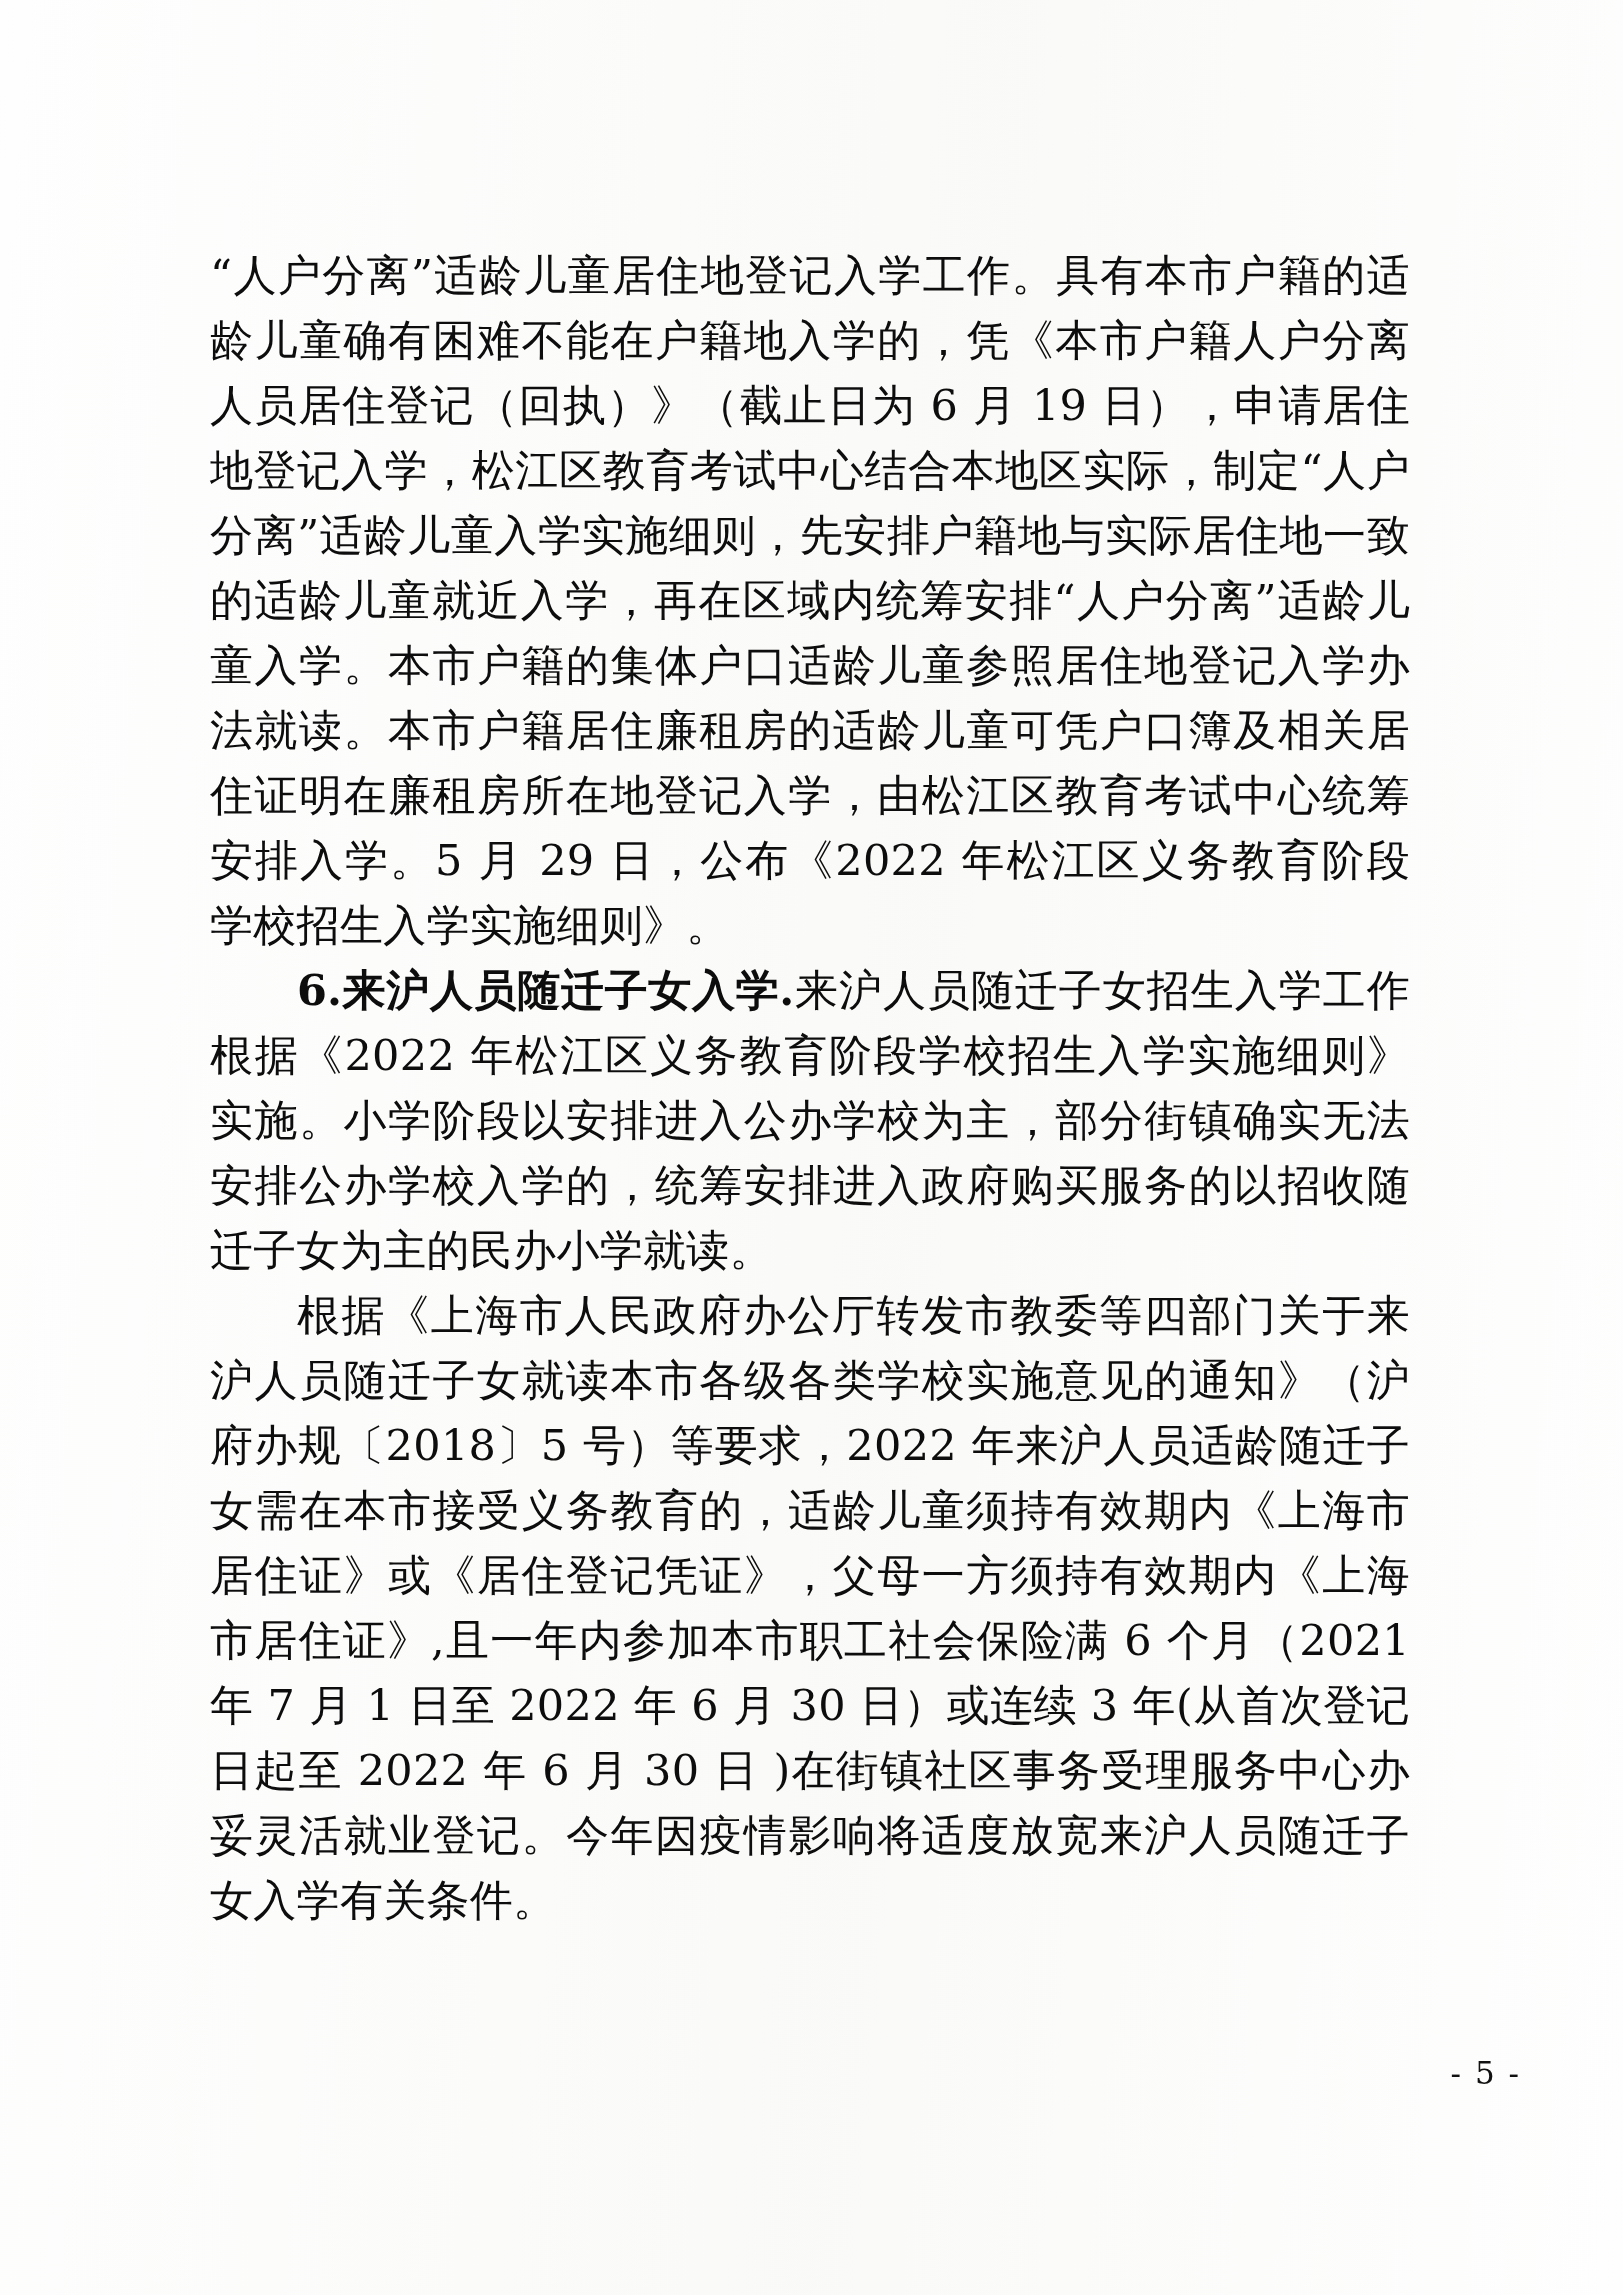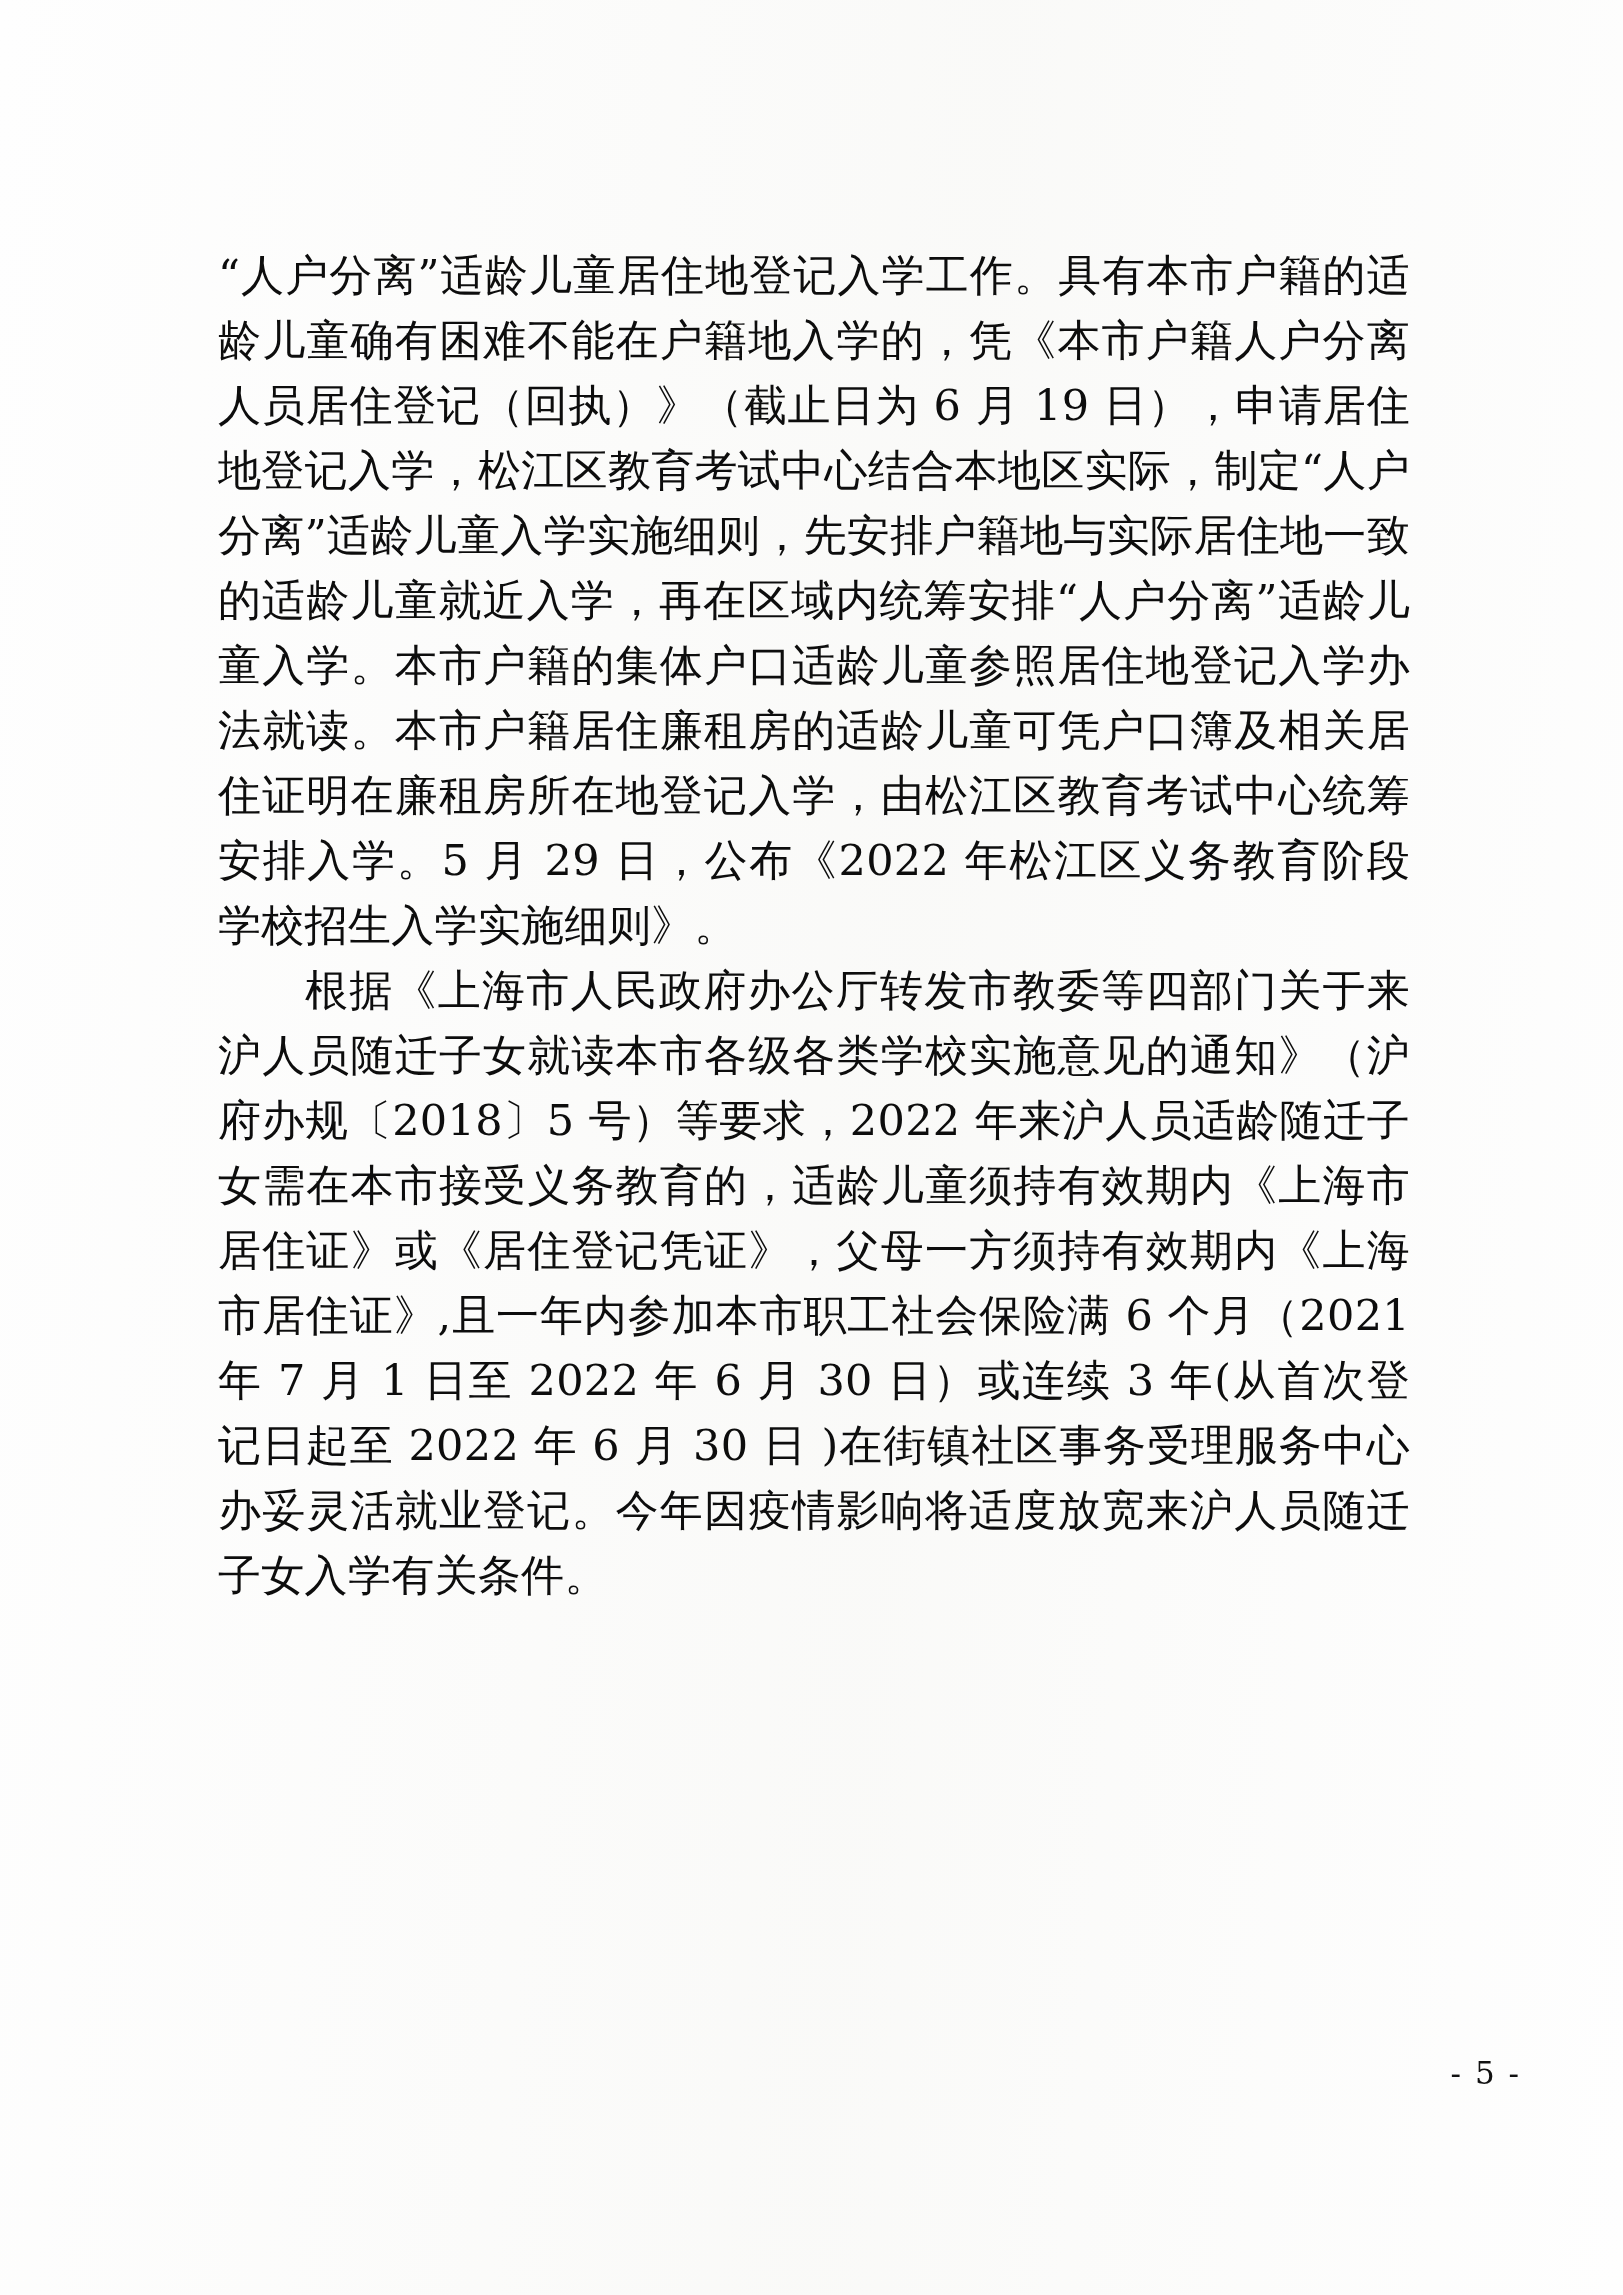--- a/index.html
+++ b/index.html
@@ -27,21 +27,21 @@
       linear-gradient(95deg, rgba(250,250,248,0.0) 0%, rgba(246,246,243,0.55) 55%, rgba(252,252,250,0.0) 100%);
     pointer-events: none;
   }
   .doc-body {
     position: absolute;
     left: 210px;
     top: 243px;
     width: 1200px;
   }
   .para {
-    margin: 0 0 0px 8px;
+    margin: 0 0 0px 0;
     font-size: 43px;
     line-height: 65px;
     color: #0d0d0d;
     text-align: justify;
     text-justify: inter-character;
     text-align-last: left;
     letter-spacing: 0.3px;
     font-family: "DejaVu Serif", "Liberation Serif", serif;
     word-break: break-all;
     -webkit-font-smoothing: antialiased;
@@ -68,20 +68,21 @@
 </style>
 </head>
 <body>
 
 <div class="page">
 
   <div class="doc-body">
 
     <p class="para"><span>“人户分离”适龄儿童居住地登记入学工作。具有本市户籍的适龄儿童确有困难不能在户籍地入学的，凭《本市户籍人户分离人员居住登记（回执）》（截止日为 6 月 19 日），申请居住地登记入学，松江区教育考试中心结合本地区实际，制定“人户分离”适龄儿童入学实施细则，先安排户籍地与实际居住地一致的适龄儿童就近入学，再在区域内统筹安排“人户分离”适龄儿童入学。本市户籍的集体户口适龄儿童参照居住地登记入学办法就读。本市户籍居住廉租房的适龄儿童可凭户口簿及相关居住证明在廉租房所在地登记入学，由松江区教育考试中心统筹安排入学。5 月 29 日，公布《2022 年松江区义务教育阶段学校招生入学实施细则》。</span></p>
 
+    <p class="para indent"><span class="lead">6.来沪人员随迁子女入学.</span><span>来沪人员随迁子女招生入学工作根据《2022 年松江区义务教育阶段学校招生入学实施细则》实施。小学阶段以安排进入公办学校为主，部分街镇确实无法安排公办学校入学的，统筹安排进入政府购买服务的以招收随迁子女为主的民办小学就读。</span></p>
 
     <p class="para indent"><span>根据《上海市人民政府办公厅转发市教委等四部门关于来沪人员随迁子女就读本市各级各类学校实施意见的通知》（沪府办规〔2018〕5 号）等要求，2022 年来沪人员适龄随迁子女需在本市接受义务教育的，适龄儿童须持有效期内《上海市居住证》或《居住登记凭证》，父母一方须持有效期内《上海市居住证》,且一年内参加本市职工社会保险满 6 个月（2021 年 7 月 1 日至 2022 年 6 月 30 日）或连续 3 年(从首次登记日起至 2022 年 6 月 30 日 )在街镇社区事务受理服务中心办妥灵活就业登记。今年因疫情影响将适度放宽来沪人员随迁子女入学有关条件。</span></p>
 
   </div>
 
   <div class="page-number">- 5 -</div>
 
 </div>
 
 

